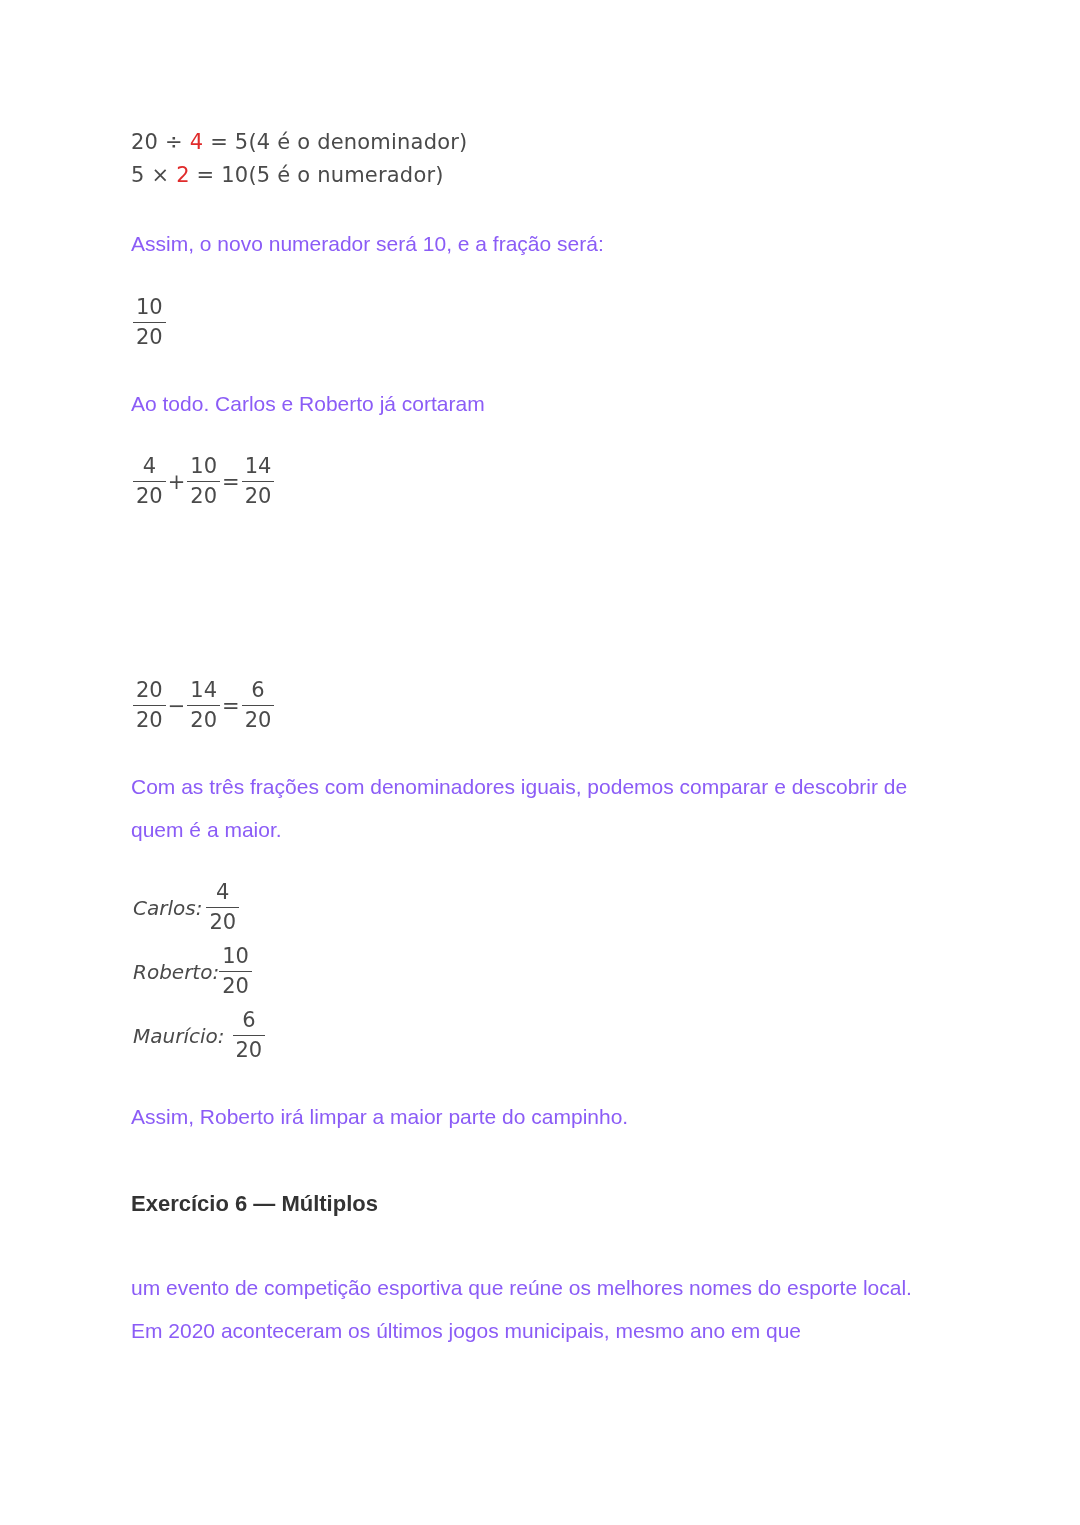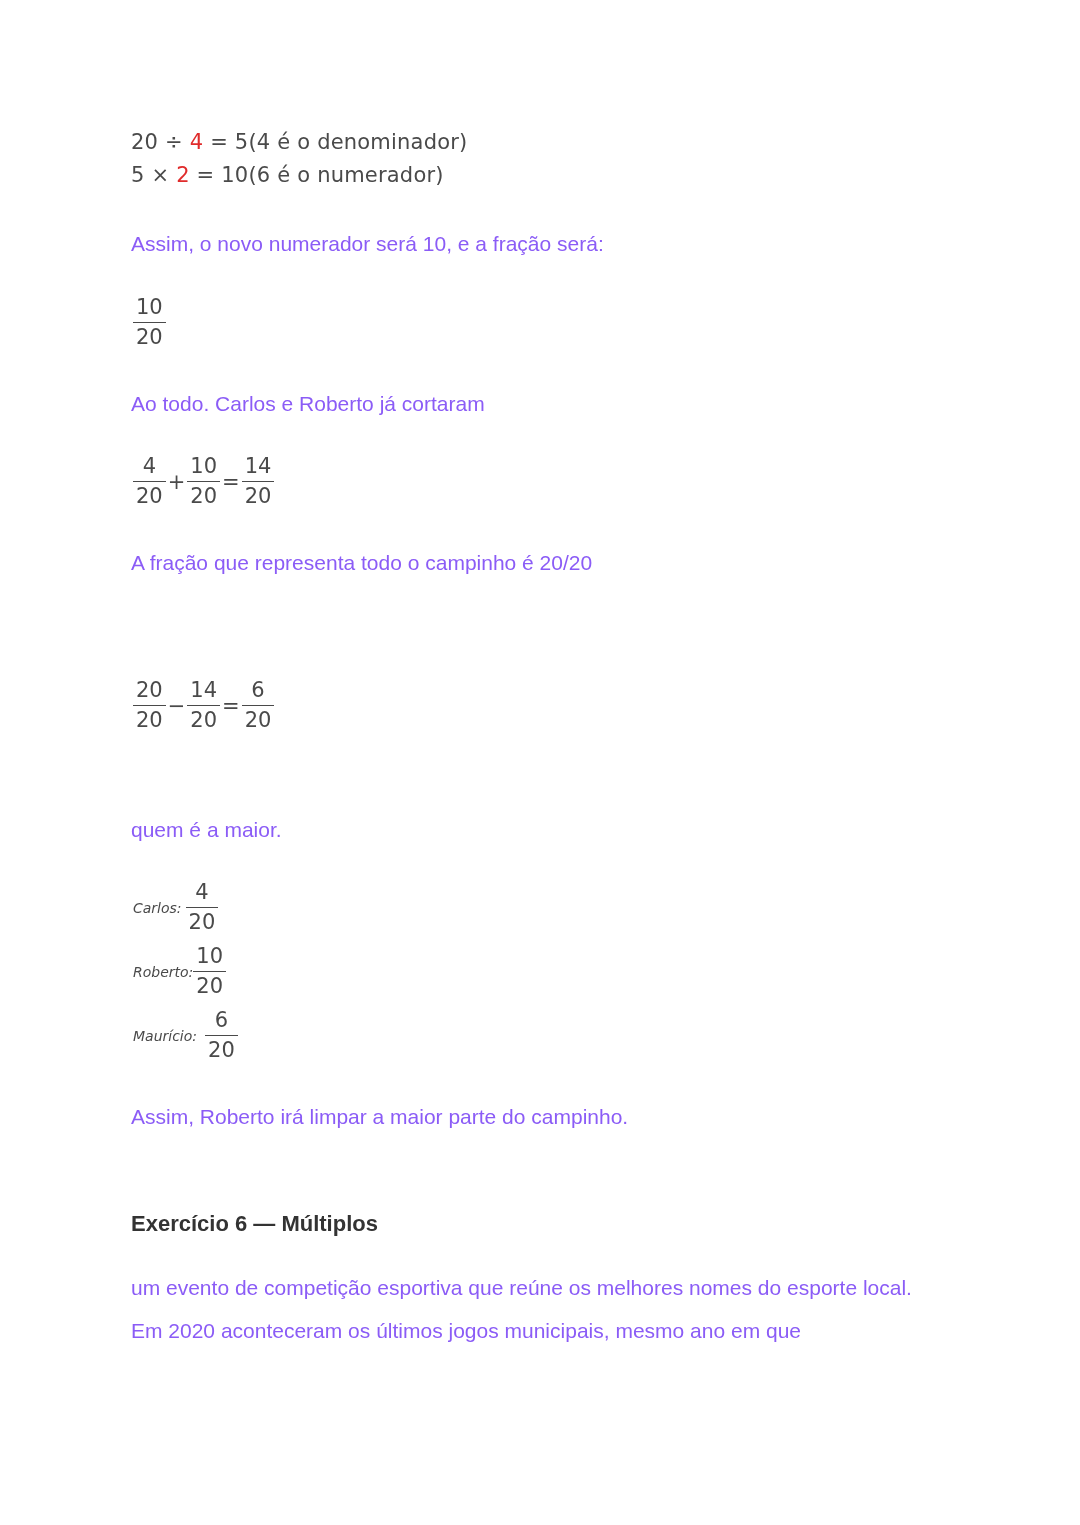--- a/index.html
+++ b/index.html
@@ -57,21 +57,21 @@
       vertical-align: middle;
       font-family: "DejaVu Sans", sans-serif;
       font-size: 21px;
       color: #4a4a4a;
       margin: 0 2px;
     }
     .eqrow { display: flex; align-items: center; }
     .label-it {
       font-family: "DejaVu Sans", sans-serif;
       font-style: italic;
-      font-size: 14px;
+      font-size: 20px;
       color: #4a4a4a;
       display: inline-block;
       vertical-align: middle;
       margin-right: 4px;
     }
   </style>
 </head>
 <body>
 
 <div class="page">
@@ -81,21 +81,21 @@
     <span>÷</span>
     <span class="red">4</span>
     <span>=</span>
     <span>5</span><span>(4 é o denominador)</span>
   </div>
   <div class="abs math" style="left:131px; top:163px;">
     <span>5</span>
     <span>×</span>
     <span class="red">2</span>
     <span>=</span>
-    <span>10</span><span>(6 é o numerador)</span>
+    <span>10</span><span>(5 é o numerador)</span>
   </div>
 
   <div class="abs para" style="left:131px; top:232px;">Assim, o novo numerador será 10, e a fração será:</div>
 
   <div class="abs" style="left:133px; top:293px;">
     <span class="frac">
       <span class="num">10</span>
       <span class="den">20</span>
     </span>
   </div>
@@ -112,40 +112,40 @@
       <span class="num">10</span>
       <span class="den">20</span>
     </span>
     <span class="op">=</span>
     <span class="frac">
       <span class="num">14</span>
       <span class="den">20</span>
     </span>
   </div>
 
-  <div class="abs para" style="left:131px; top:551px;">A fração que representa todo o campinho é 20/20</div>
 
 
   <div class="abs eqrow" style="left:133px; top:676px;">
     <span class="frac">
       <span class="num">20</span>
       <span class="den">20</span>
     </span>
     <span class="op">−</span>
     <span class="frac">
       <span class="num">14</span>
       <span class="den">20</span>
     </span>
     <span class="op">=</span>
     <span class="frac">
       <span class="num">6</span>
       <span class="den">20</span>
     </span>
   </div>
 
+  <div class="abs para" style="left:131px; top:775px;">Com as três frações com denominadores iguais, podemos comparar e descobrir de</div>
   <div class="abs para" style="left:131px; top:818px;">quem é a maior.</div>
 
   <div class="abs eqrow" style="left:133px; top:878px;">
     <span class="label-it">Carlos:</span>
     <span class="frac">
       <span class="num">4</span>
       <span class="den">20</span>
     </span>
   </div>
   <div class="abs eqrow" style="left:133px; top:942px;">
@@ -158,17 +158,17 @@
   <div class="abs eqrow" style="left:133px; top:1006px;">
     <span class="label-it" style="margin-right:8px;">Maurício:</span>
     <span class="frac">
       <span class="num">6</span>
       <span class="den">20</span>
     </span>
   </div>
 
   <div class="abs para" style="left:131px; top:1105px;">Assim, Roberto irá limpar a maior parte do campinho.</div>
 
-  <div class="abs heading" style="left:131px; top:1191px;margin-top:20px;">Exercício 6 — Múltiplos</div>
+  <div class="abs heading" style="left:131px; top:1191px;">Exercício 6 — Múltiplos</div>
   <div class="abs para" style="left:131px; top:1276px;">um evento de competição esportiva que reúne os melhores nomes do esporte local.</div>
   <div class="abs para" style="left:131px; top:1319px;">Em 2020 aconteceram os últimos jogos municipais, mesmo ano em que</div>
 
 </div>
 
 </body></html>

